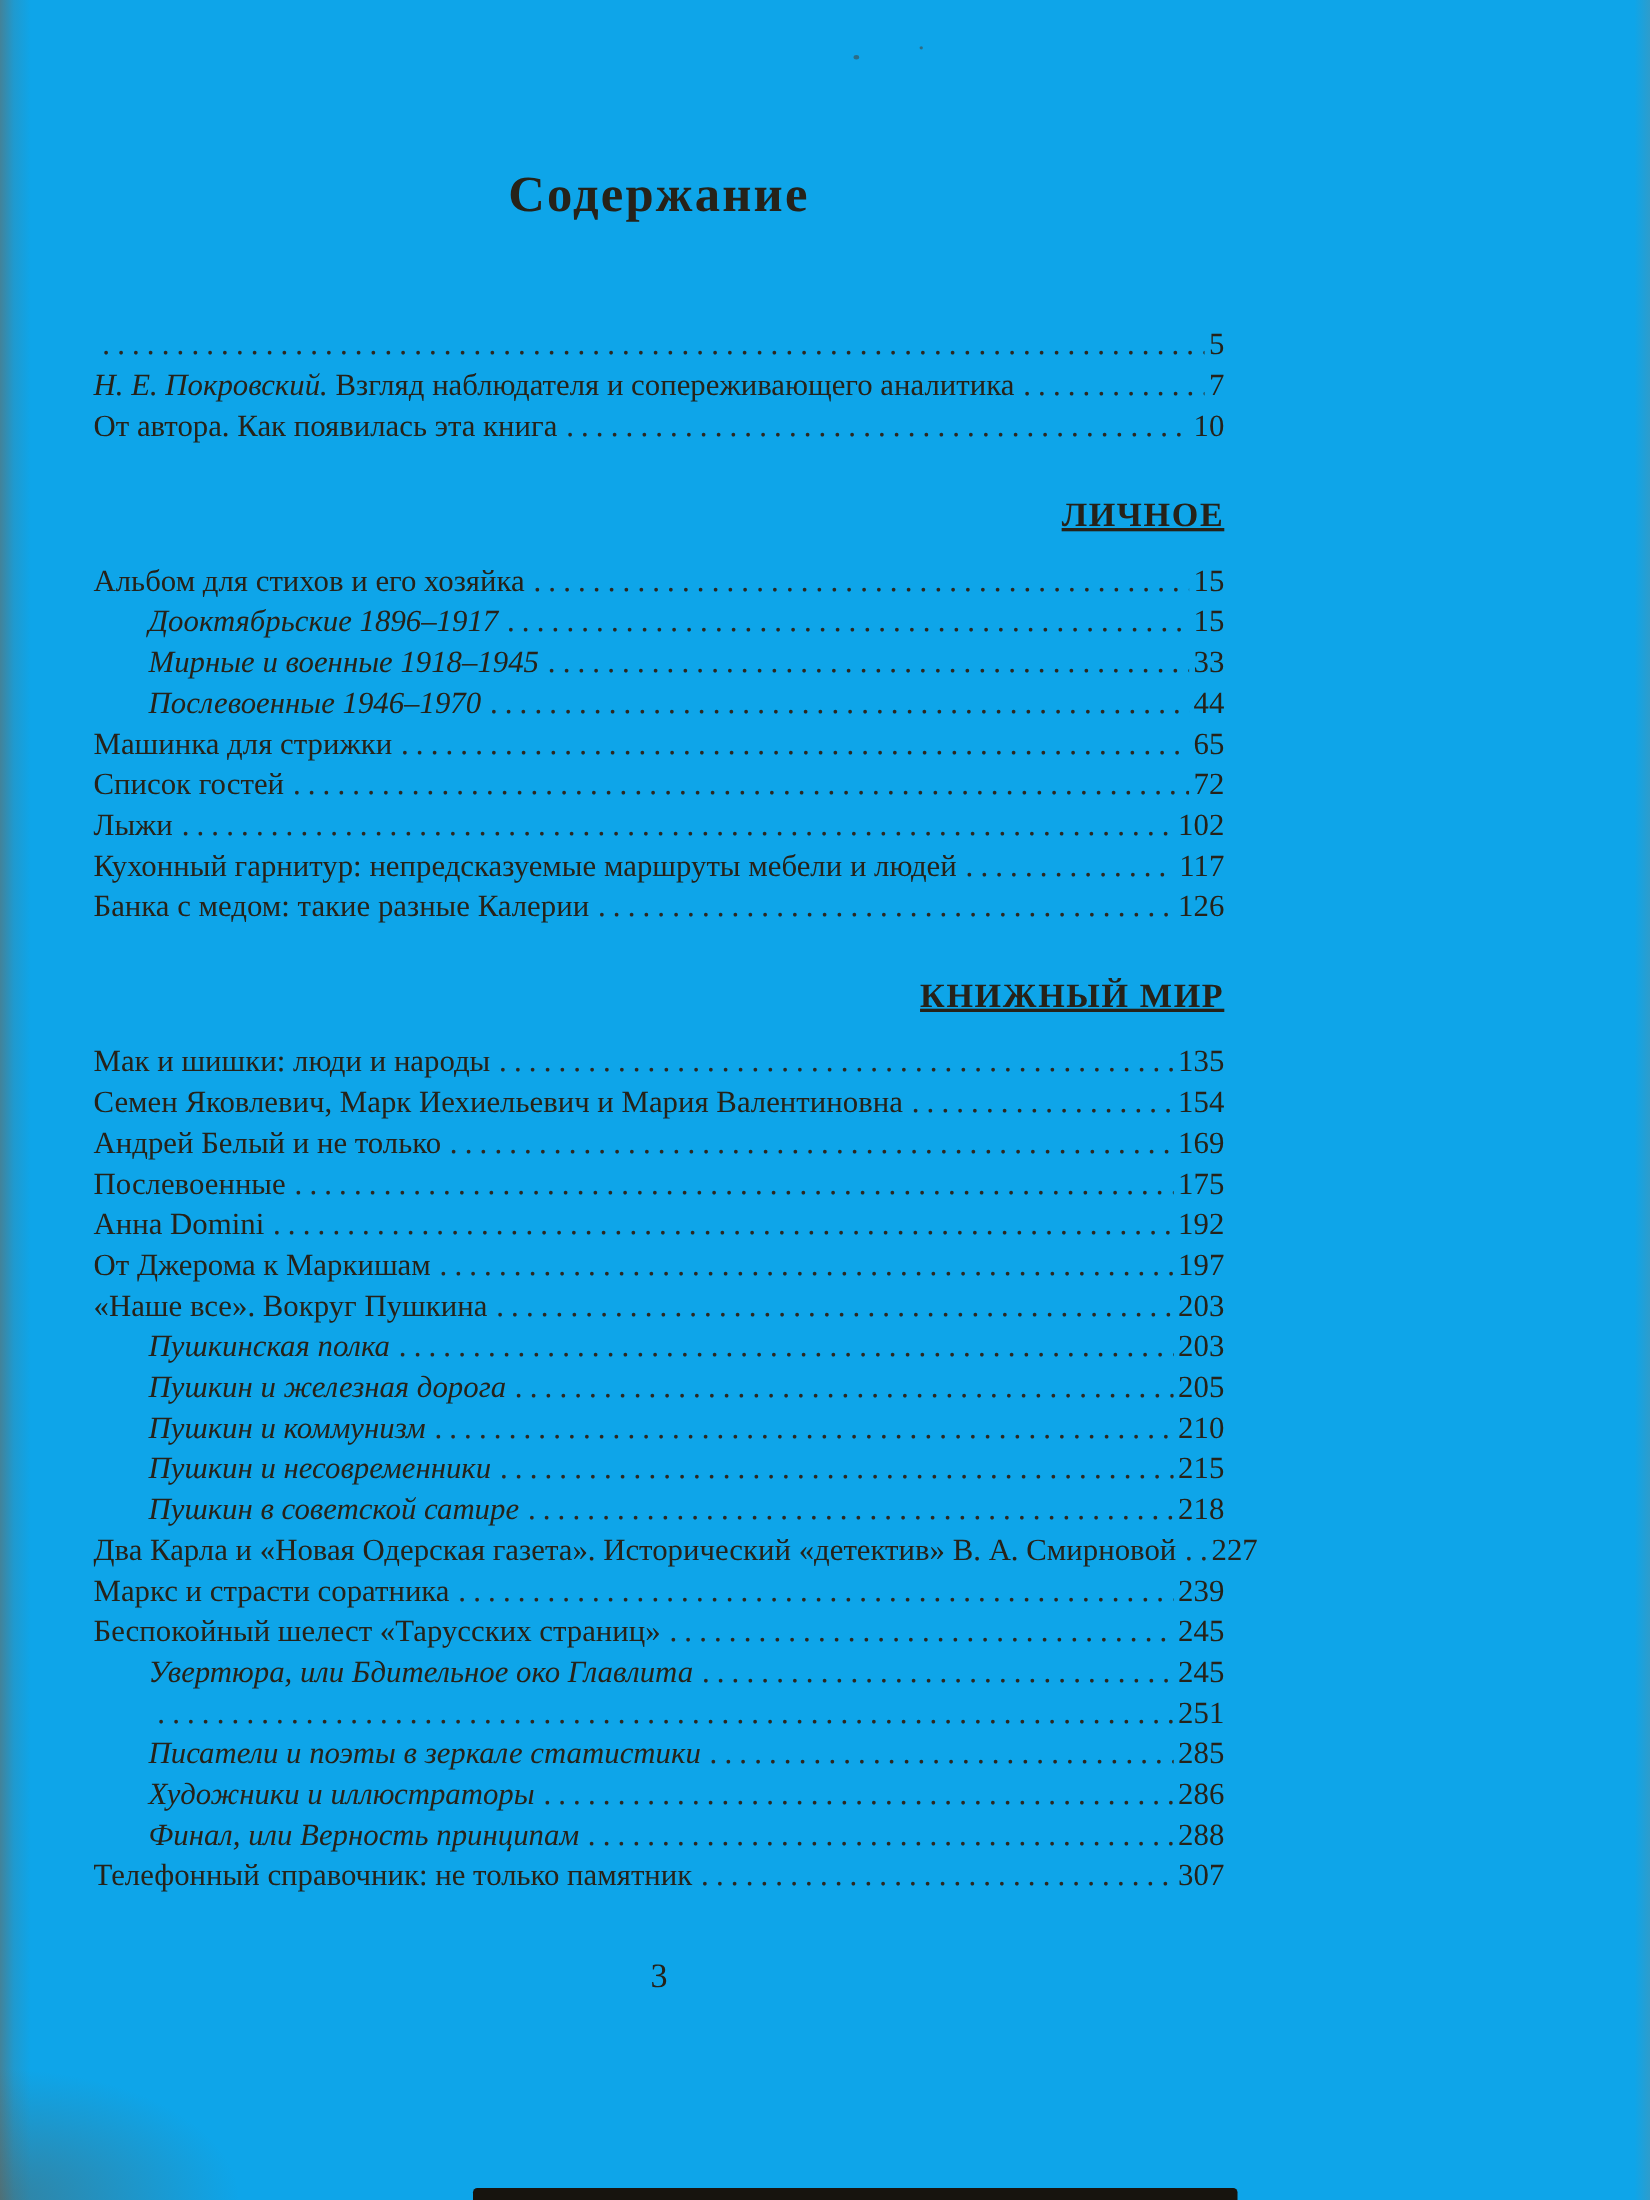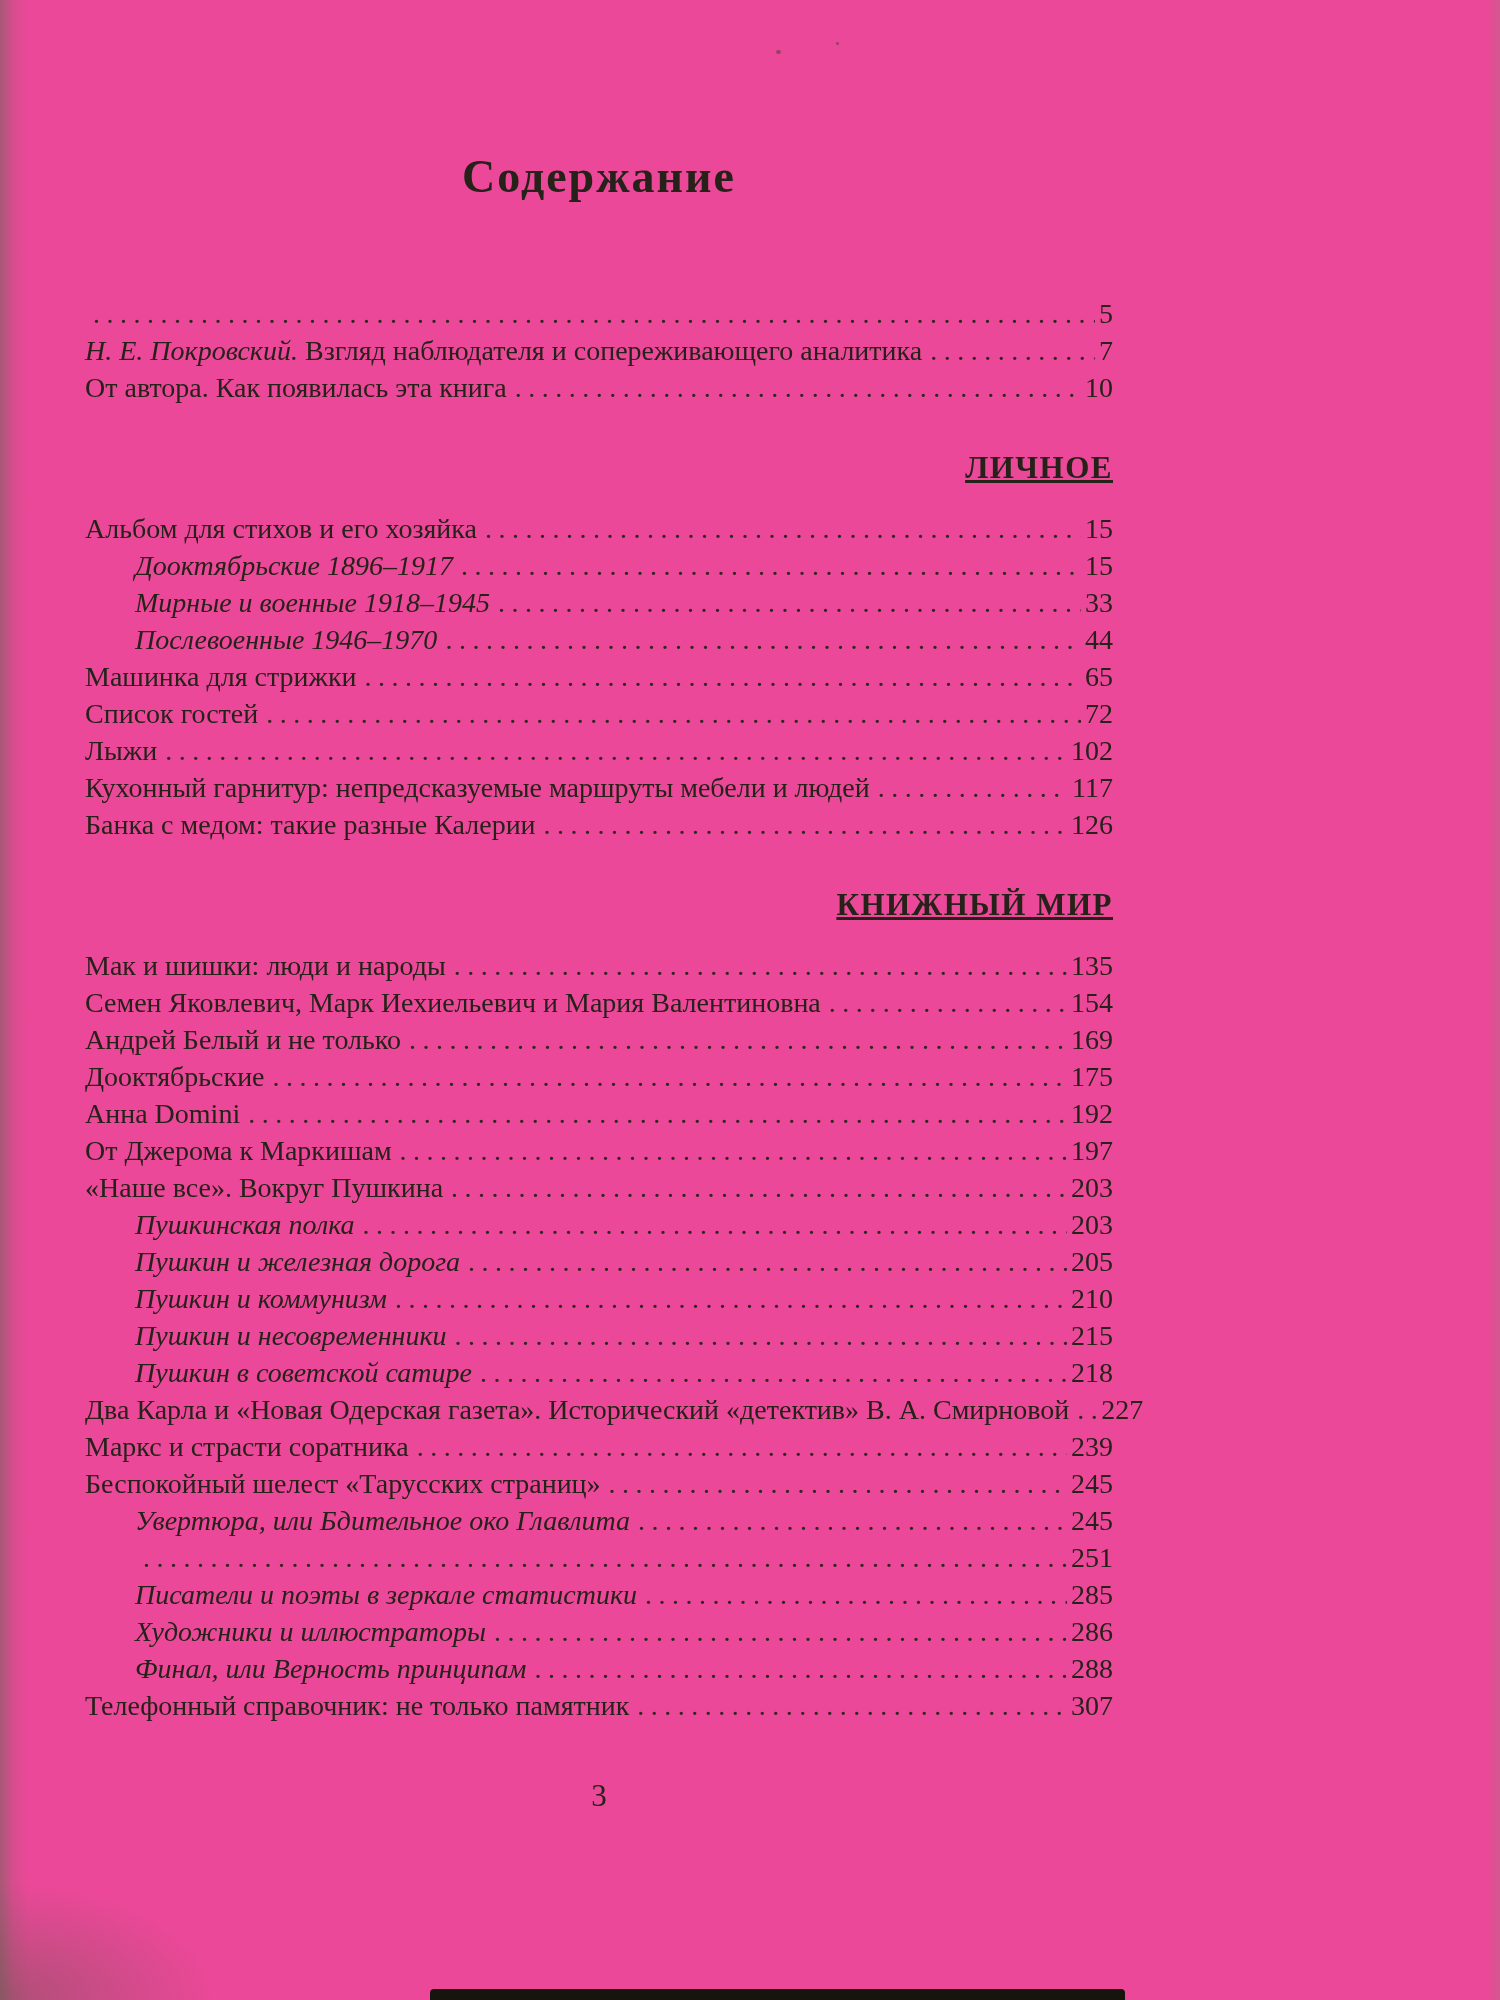--- a/index.html
+++ b/index.html
@@ -7,21 +7,21 @@
   body {
     position: relative;
     overflow: hidden;
     background: #ece8df;
     font-family: "Liberation Serif", serif;
     color: #262219;
   }
   .page {
     position: absolute;
     inset: 0;
-    background: #ec4899;
+    background: #0ea5e9;
   }
   
   .edge-left {
     position: absolute; left: 0; top: 0; width: 28px; height: 100%;
     background: linear-gradient(to right, rgba(110,102,88,0.55), rgba(110,102,88,0.18) 45%, rgba(110,102,88,0));
     pointer-events: none;
   }
   .edge-right {
     position: absolute; right: 0; top: 0; width: 14px; height: 100%;
     background: linear-gradient(to left, rgba(140,132,116,0.25), rgba(140,132,116,0));
@@ -178,21 +178,21 @@
           <span class="toc-text">Семен Яковлевич, Марк Иехиельевич и Мария Валентиновна</span>
           <span class="toc-dots"></span>
           <span class="toc-page">154</span>
         </div>
         <div class="toc-row">
           <span class="toc-text">Андрей Белый и не только</span>
           <span class="toc-dots"></span>
           <span class="toc-page">169</span>
         </div>
         <div class="toc-row">
-          <span class="toc-text">Дооктябрьские</span>
+          <span class="toc-text">Послевоенные</span>
           <span class="toc-dots"></span>
           <span class="toc-page">175</span>
         </div>
         <div class="toc-row">
           <span class="toc-text">Анна Domini</span>
           <span class="toc-dots"></span>
           <span class="toc-page">192</span>
         </div>
         <div class="toc-row">
           <span class="toc-text">От Джерома к Маркишам</span>

